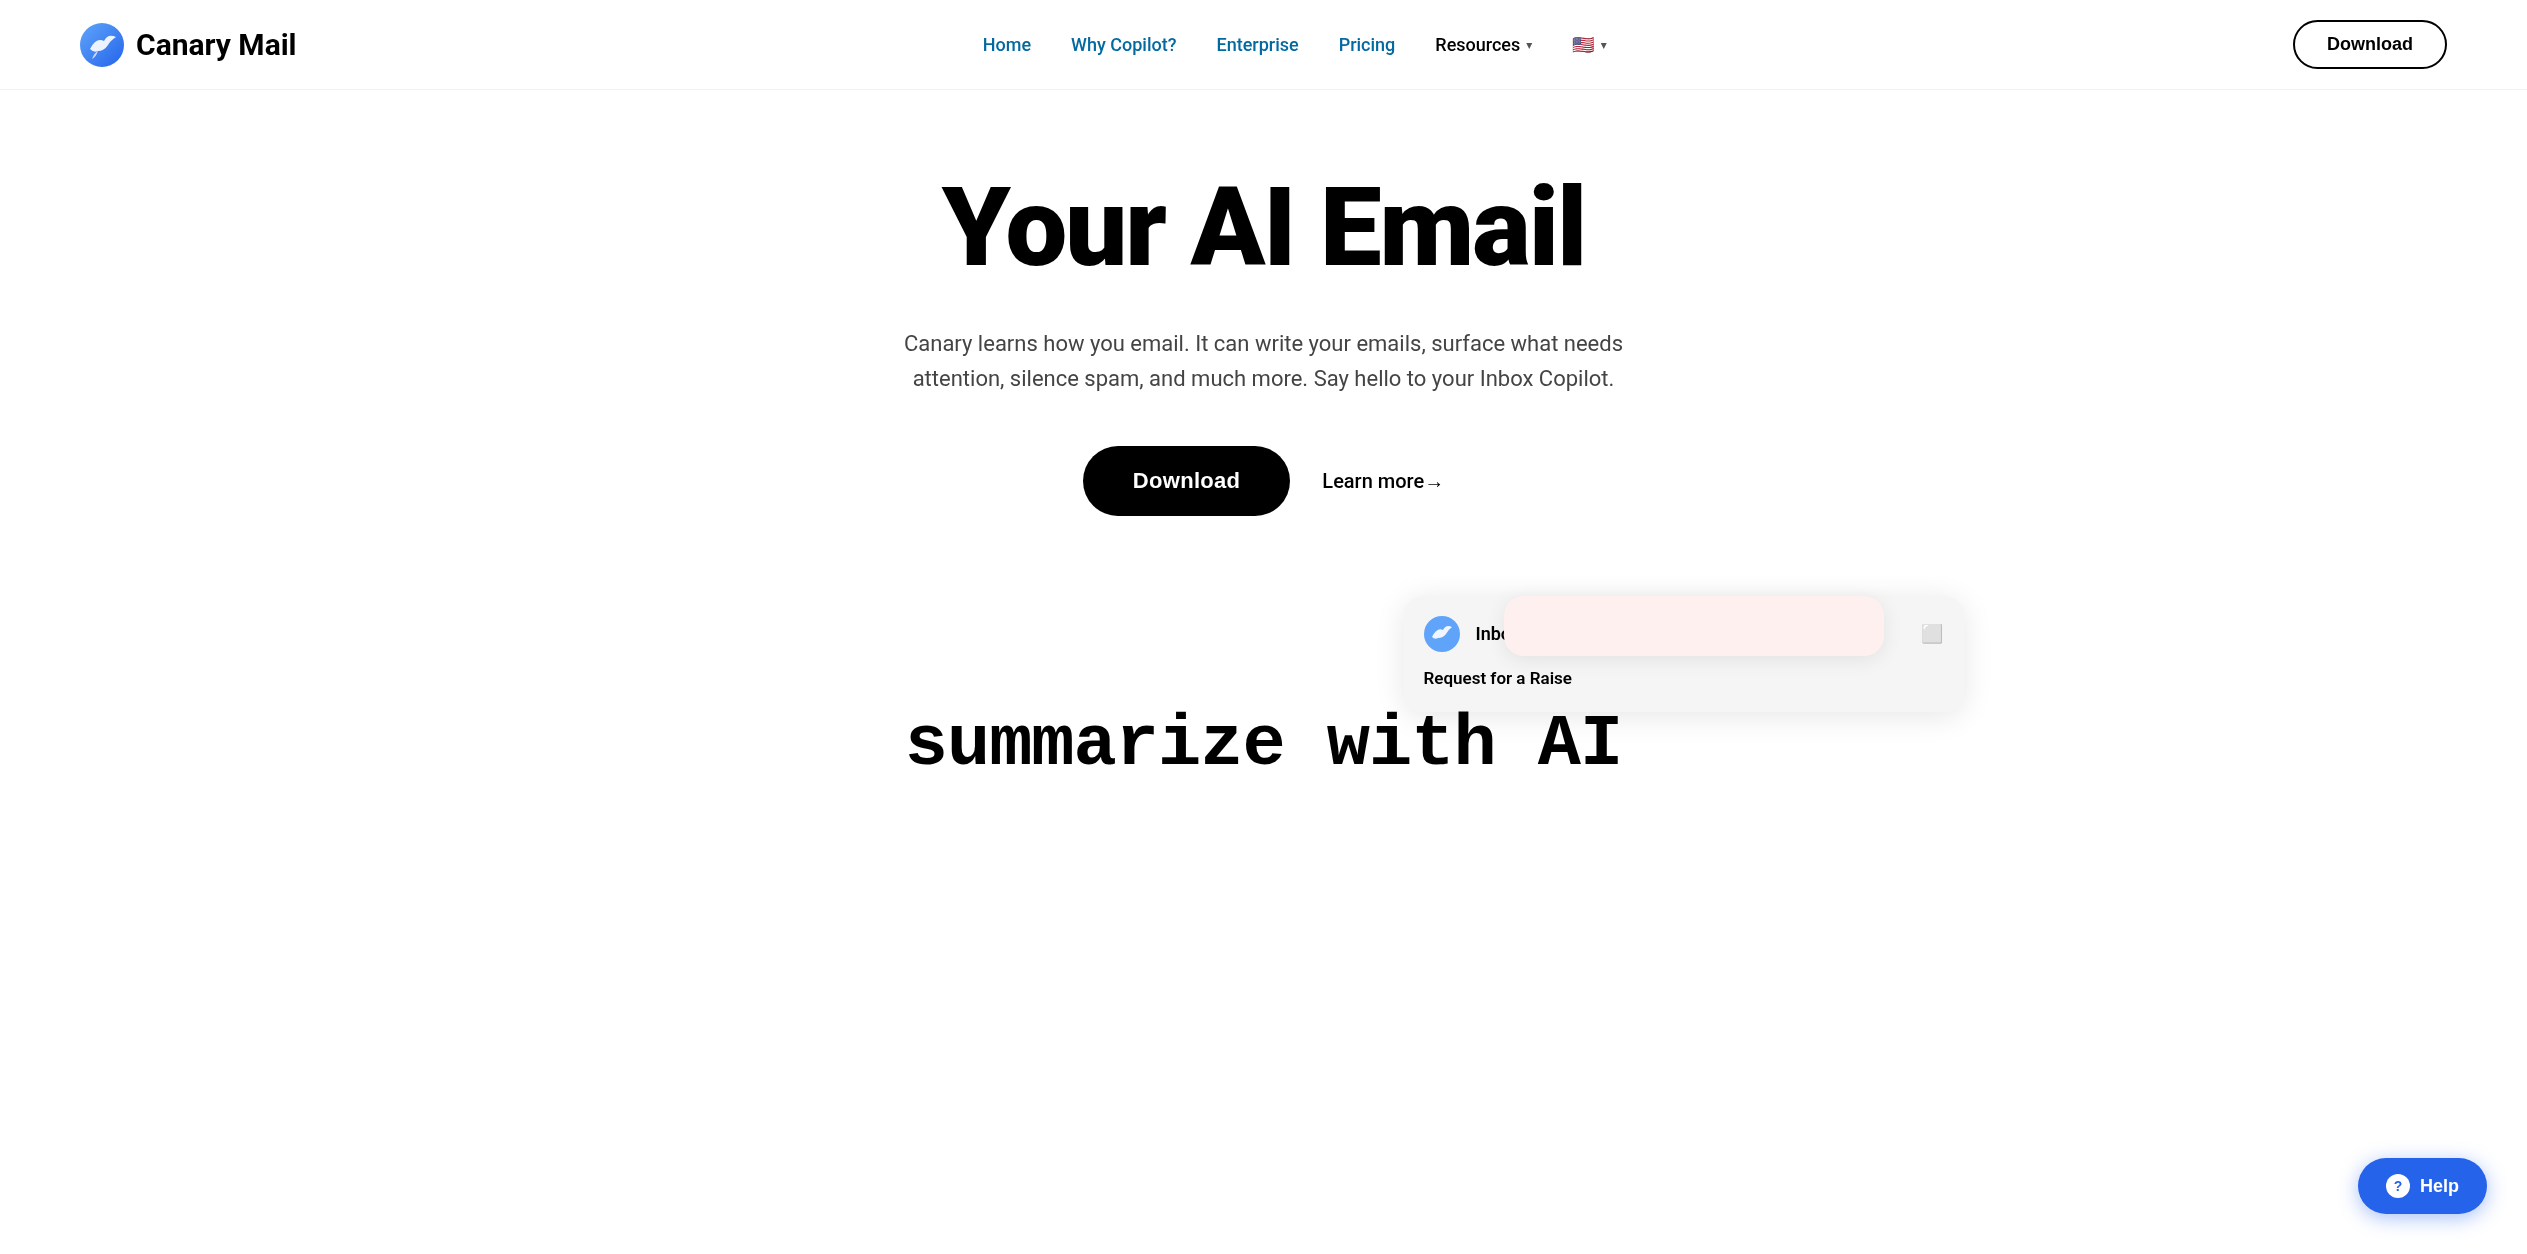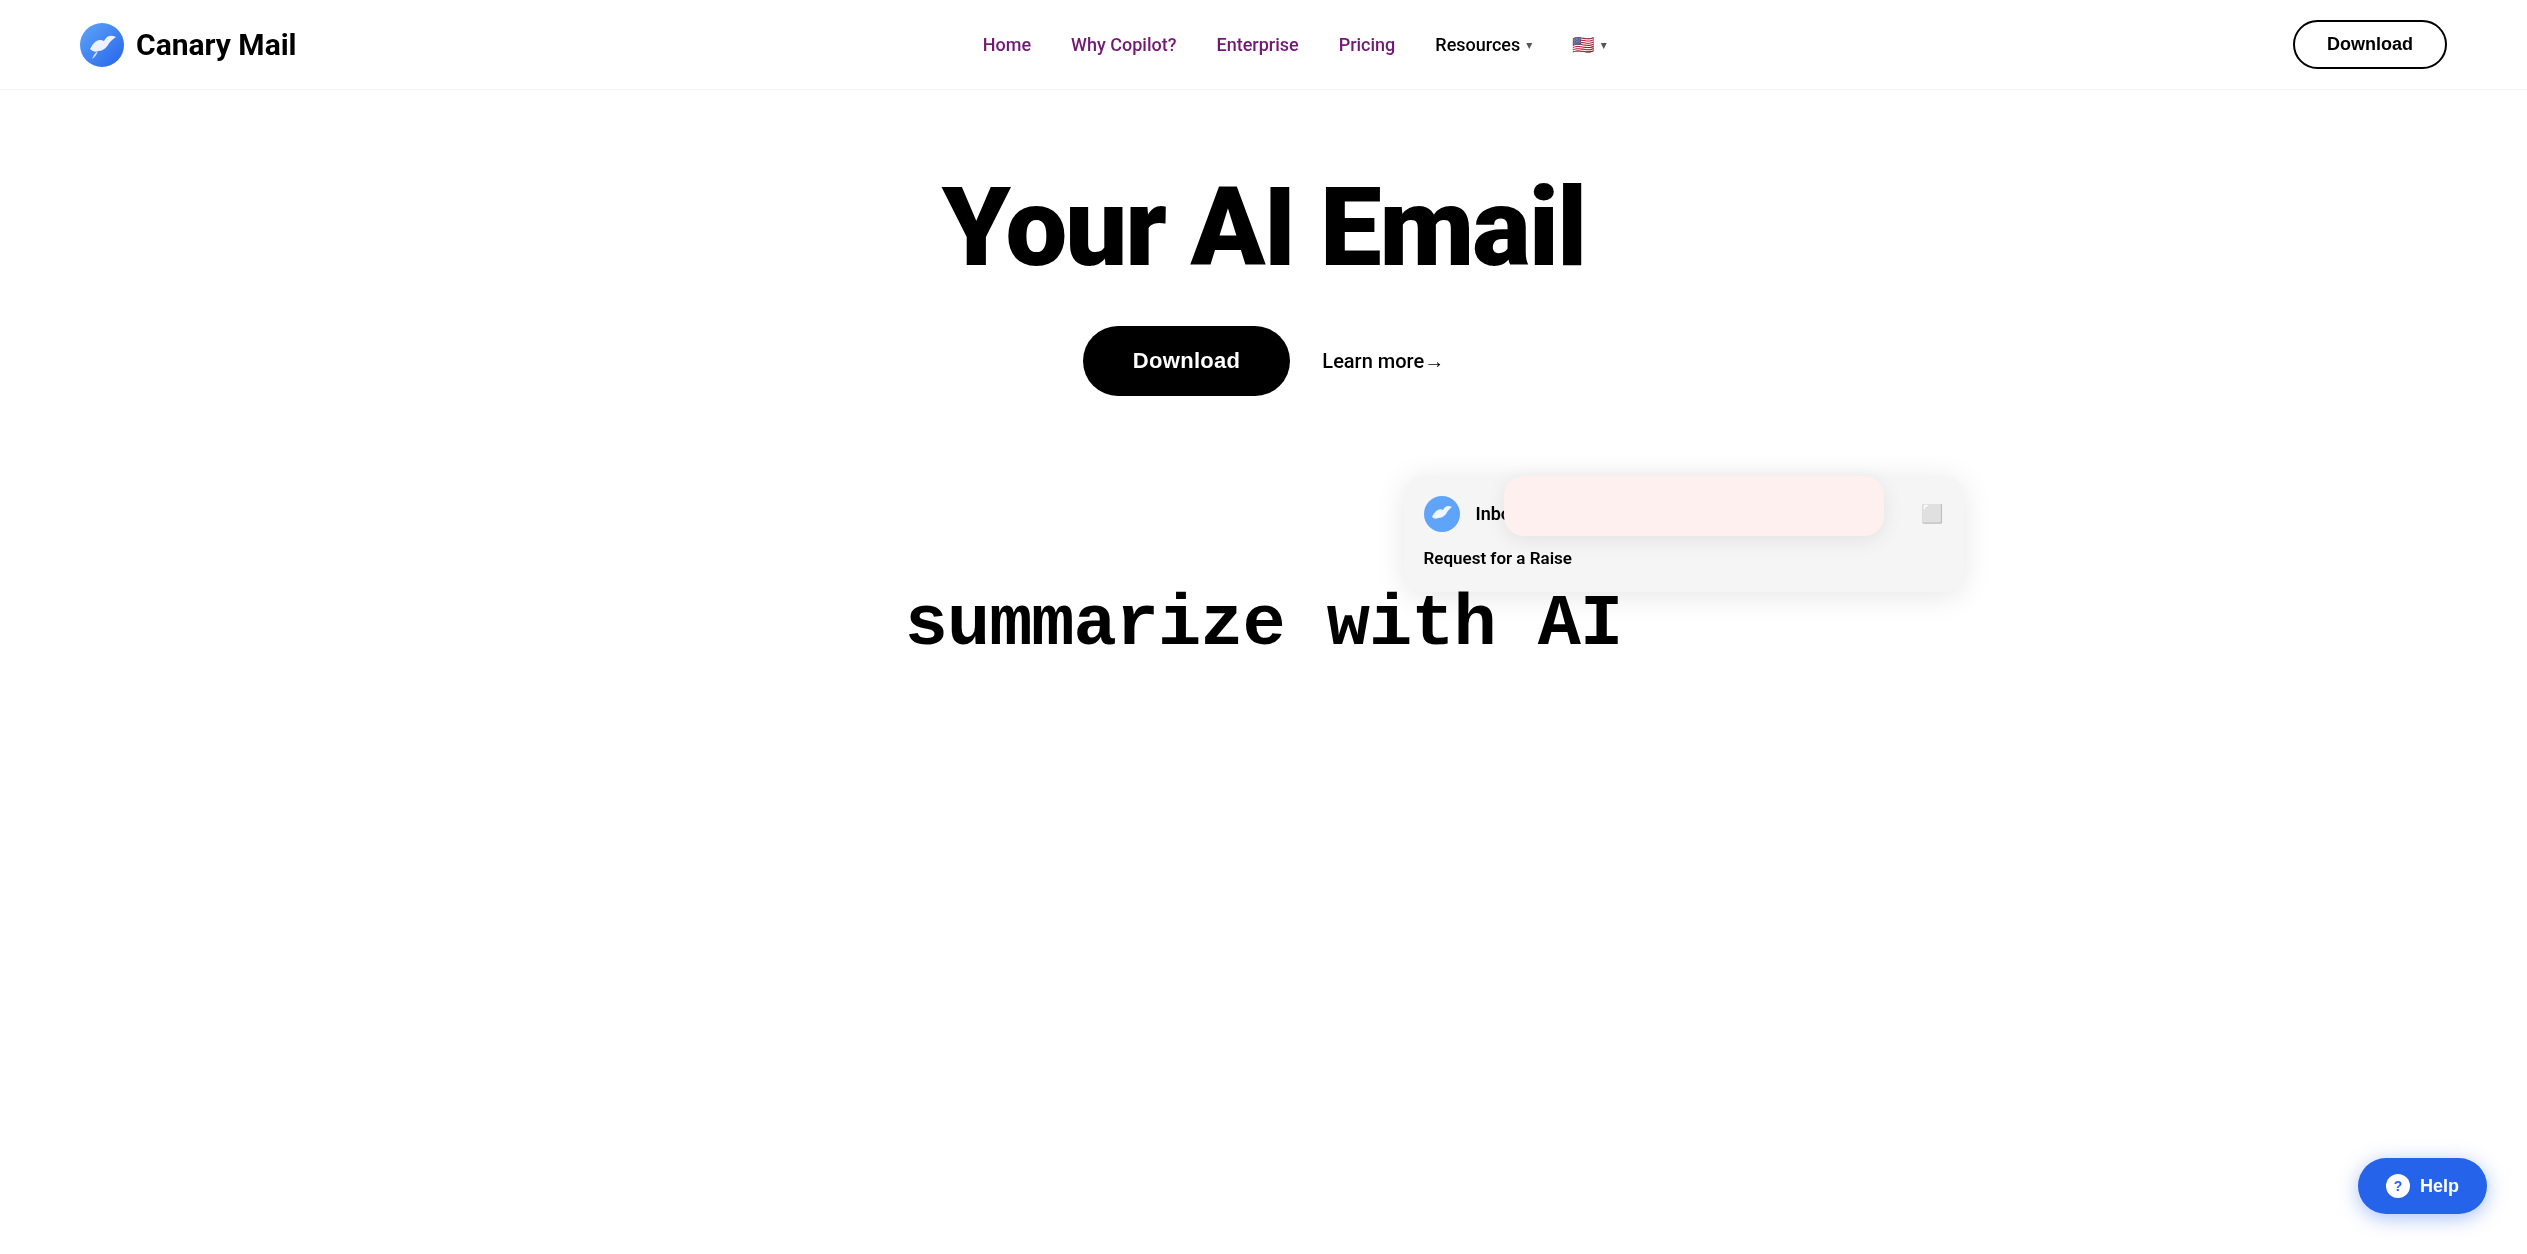--- a/index.html
+++ b/index.html
@@ -51,21 +51,21 @@
 
     .nav-links {
       display: flex;
       align-items: center;
       gap: 40px;
       list-style: none;
     }
 
     .nav-links a {
       text-decoration: none;
-      color: #701a75;
+      color: #0369a1;
       font-size: 18px;
       font-weight: 500;
     }
 
     .nav-dropdown {
       display: flex;
       align-items: center;
       gap: 6px;
       cursor: pointer;
       font-size: 18px;
@@ -320,20 +320,21 @@
   </ul>
 
   <button class="nav-download-btn">Download</button>
 </nav>
 
 <section class="hero">
   <h1 class="hero-title">
     <span>Your AI Email</span><br>
   </h1>
 
+  <p class="hero-subtitle">Canary learns how you email. It can write your emails, surface what needs attention, silence spam, and much more. Say hello to your Inbox Copilot.</p>
 
   <div class="hero-cta">
     <button class="hero-download-btn">Download</button>
     <a class="hero-learn-more" href="#">
       <span>Learn more</span>
       <span>→</span>
     </a>
   </div>
 </section>
 

